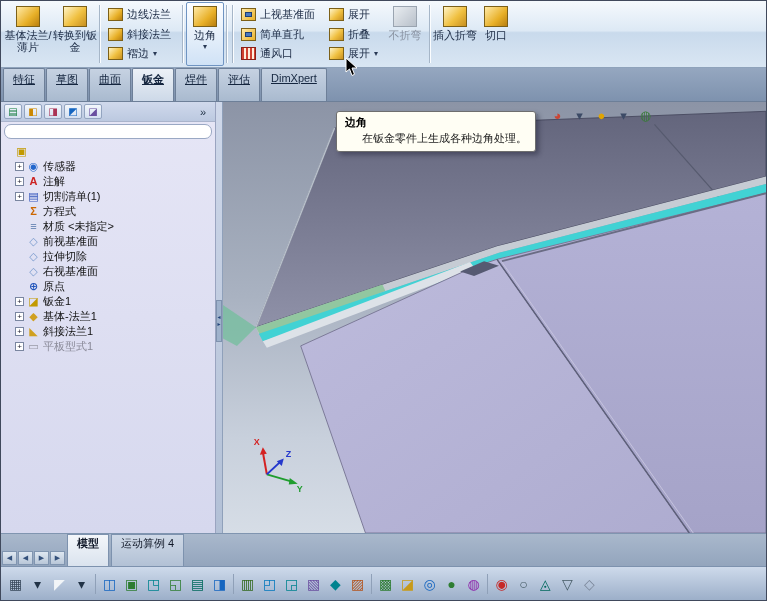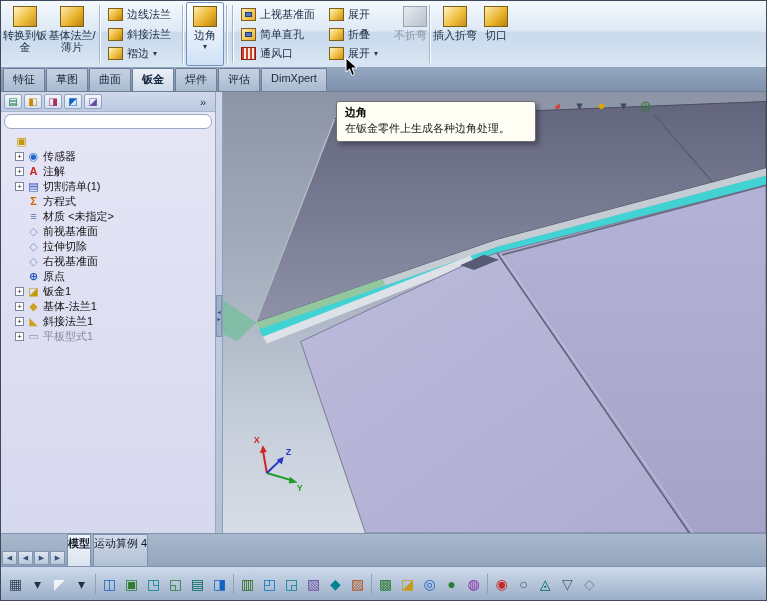--- a/index.html
+++ b/index.html
@@ -16,26 +16,26 @@
 .rb-small{display:flex;align-items:center;gap:4px;padding:1px 5px;color:#1c2b45;white-space:nowrap;}
 .sic{width:15px;height:13px;flex:0 0 15px;}
 .ic-gold{background:linear-gradient(135deg,#ffeaa8,#e8b028 60%,#b97f10);border:1px solid #7c6018;}
 .ic-gold2{background:linear-gradient(135deg,#fff4c8,#f0c040 55%,#c89020);border:1px solid #7c6018;}
 .ic-cut{background:linear-gradient(135deg,#ffe9a8,#e8b028);border:1px solid #7c6018;position:relative;}
 .ic-cut::after{content:"";position:absolute;left:3px;top:3px;right:3px;bottom:3px;background:#4a78c0;border:1px solid #1d3f74;}
 .ic-vent{background:repeating-linear-gradient(90deg,#d04030 0 2px,#ffeedd 2px 4px);border:1px solid #8a2018;}
 .ic-gray{background:linear-gradient(135deg,#e9edf1,#b8c0ca);border:1px solid #9aa4b0;}
 .rb-sep{width:0;border-left:1px solid #a6b6c8;border-right:1px solid #fbfdff;margin:3px 2px;}
 .rb-large.hot{background:linear-gradient(#fdfeff,#d0e2f6);border:1px solid #6f94c2;border-radius:2px;padding-top:3px;}
-.rb-large.disabled{color:#8a93a2;align-items:flex-end;}
+.rb-large.disabled{color:#8a93a2;}
 .caret{font-size:8px;line-height:8px;color:#2a3a55;}
 .mini-caret{font-size:8px;color:#2a3a55;}
 
 #tabrow{flex:0 0 21px;background:linear-gradient(#95a7c0,#7e92ae);display:flex;align-items:flex-end;padding-left:2px;border-bottom:1px solid #6d7f98;}
-.ctab{height:23px;padding:3px 9px 4px;margin-right:1px;background:linear-gradient(#c6d2e2,#a9bacf);border:1px solid #6d7f98;border-bottom:none;border-radius:2px 2px 0 0;color:#15263f;white-space:nowrap;}
+.ctab{height:33px;padding:3px 9px 4px;margin-right:1px;background:linear-gradient(#c6d2e2,#a9bacf);border:1px solid #6d7f98;border-bottom:none;border-radius:2px 2px 0 0;color:#15263f;white-space:nowrap;text-decoration:underline;}
 .ctab.active{background:linear-gradient(#ecf1f7,#cdd9e8);font-weight:bold;}
 
 #main{flex:1;display:flex;min-height:0;}
 #leftpanel{flex:0 0 215px;background:linear-gradient(#e6e6f6,#d6d8ee);border-right:1px solid #9aa4c0;display:flex;flex-direction:column;min-height:0;}
 #panel-tabs{flex:0 0 20px;display:flex;align-items:center;gap:2px;padding:2px 3px;background:linear-gradient(#d0d9ec,#bcc9e0);border-bottom:1px solid #aab4cc;}
 .ptab{width:18px;height:15px;display:flex;align-items:center;justify-content:center;font-size:10px;background:linear-gradient(#f3f7fc,#d4dff0);border:1px solid #93a4c0;border-radius:2px;}
 .ptab:last-child{margin-left:auto;background:none;border:none;font-size:11px;color:#223;}
 #filterbar{flex:0 0 15px;margin:2px 3px 3px;background:#fff;border:1px solid #9aa8c4;border-radius:7px;}
 #tree{flex:1;padding:2px 2px;overflow:hidden;}
 .tree-row{display:flex;align-items:center;gap:3px;height:15px;white-space:nowrap;}
@@ -47,45 +47,45 @@
 .tlabel.muted{color:#8a8a98;}
 #splitter{flex:0 0 7px;background:linear-gradient(#cfd8ea,#b2c0d6);border-right:1px solid #8fa0ba;position:relative;}
 #splitter .handle{position:absolute;top:46%;left:0;width:6px;height:42px;background:#9fb2cc;border:1px solid #7f92ae;display:flex;flex-direction:column;align-items:center;justify-content:center;font-size:6px;color:#24457a;line-height:7px;}
 
 #viewport{flex:1;position:relative;overflow:hidden;background:linear-gradient(#8c94a6 0%,#a9b2c1 45%,#c8d0dc 78%,#d6dde6 100%);}
 #scene{position:absolute;left:0;top:0;width:100%;height:100%;}
 #hud{position:absolute;left:150px;top:5px;display:flex;gap:5px;align-items:center;z-index:2;}
 .hud-ic{width:17px;height:17px;display:flex;align-items:center;justify-content:center;font-size:13px;}
 #tooltip{position:absolute;left:113px;top:9px;width:200px;z-index:6;background:#fffef4;border:1px solid #6e6e6e;border-radius:3px;box-shadow:3px 3px 5px rgba(20,20,40,.4);padding:3px 8px 5px;}
 .tt-title{font-weight:bold;color:#000;margin-bottom:1px;}
-.tt-body{color:#222;}
+.tt-body{color:#222;text-align:right;}
 
 #bottomtabs{flex:0 0 16px;background:linear-gradient(#a9b8cc,#93a5bd);display:flex;align-items:flex-end;border-top:1px solid #8095b0;}
 .navbtn{width:15px;height:14px;margin:0 0 1px 1px;background:linear-gradient(#dee7f1,#b9c7d8);border:1px solid #8095b0;font-size:7px;display:flex;align-items:center;justify-content:center;color:#34517c;}
-.btab{height:32px;padding:1px 0;margin-left:2px;background:linear-gradient(#cfd9e7,#b2c1d5);border:1px solid #7d92ae;border-bottom:none;color:#101828;white-space:nowrap;}
+.btab{height:32px;padding:1px 9px;margin-left:2px;background:linear-gradient(#cfd9e7,#b2c1d5);border:1px solid #7d92ae;border-bottom:none;color:#101828;white-space:nowrap;}
 .btab.active{background:linear-gradient(#f3f6fa,#dae3ee);font-weight:bold;}
 
 #statusbar{flex:0 0 34px;background:linear-gradient(#cedaeb,#9cafc9);border-top:1px solid #7d92ae;display:flex;align-items:center;gap:3px;padding:0 5px;}
 .st-ic{width:19px;height:22px;display:flex;align-items:center;justify-content:center;font-size:14px;border-radius:2px;}
 .st-ic.st-sep{width:3px;background:linear-gradient(#8fa0b8,#8fa0b8) center/1px 20px no-repeat;}
 #cursor{position:absolute;z-index:20;left:344px;top:56px;}
 </style>
 </head>
 <body>
 
 <div id="app">
 
   <div id="ribbon">
+    <div class="rb-large">
+      <span class="ric ic-gold"></span>
+      <span>基体法兰/薄片</span>
+    </div>
     <div class="rb-large mid">
       <span class="ric ic-gold2"></span>
       <span>转换到钣金</span>
-    </div>
-    <div class="rb-large">
-      <span class="ric ic-gold"></span>
-      <span>基体法兰/薄片</span>
     </div>
     <div class="rb-sep"></div>
 
     <div class="rb-col">
 
         <div class="rb-small">
           <span class="sic ic-gold"></span>
           <span>边线法兰</span>
           <span class="mini-caret"></span>
         </div>

